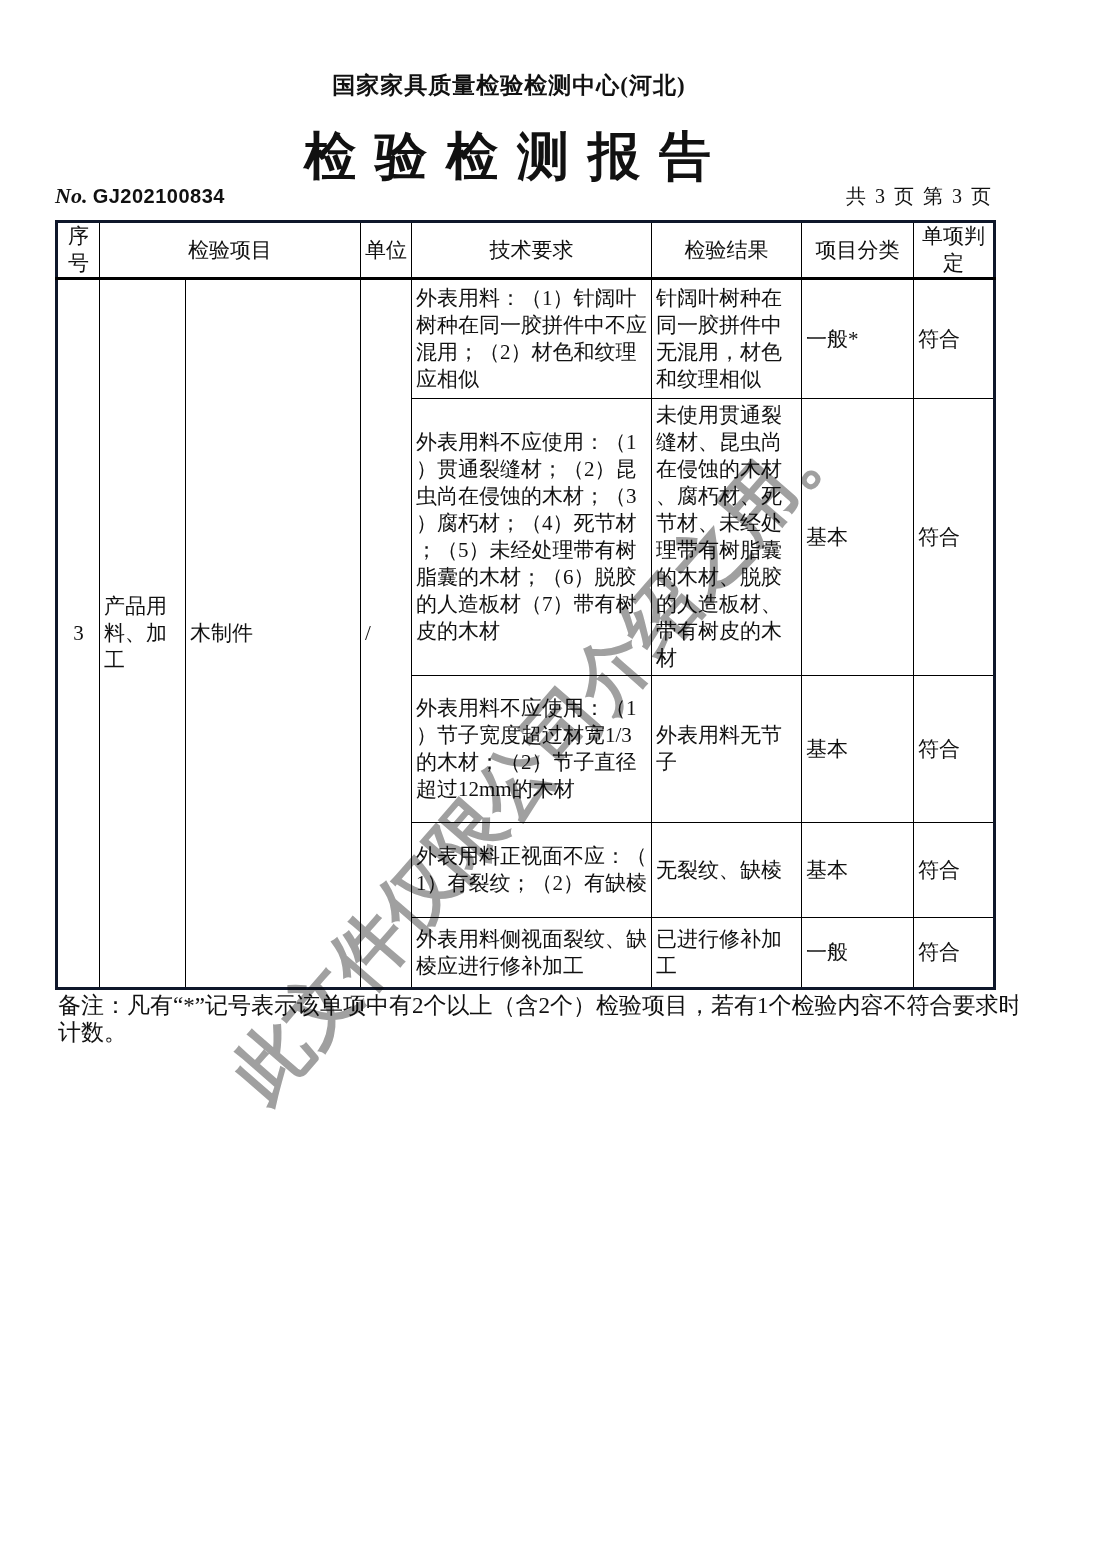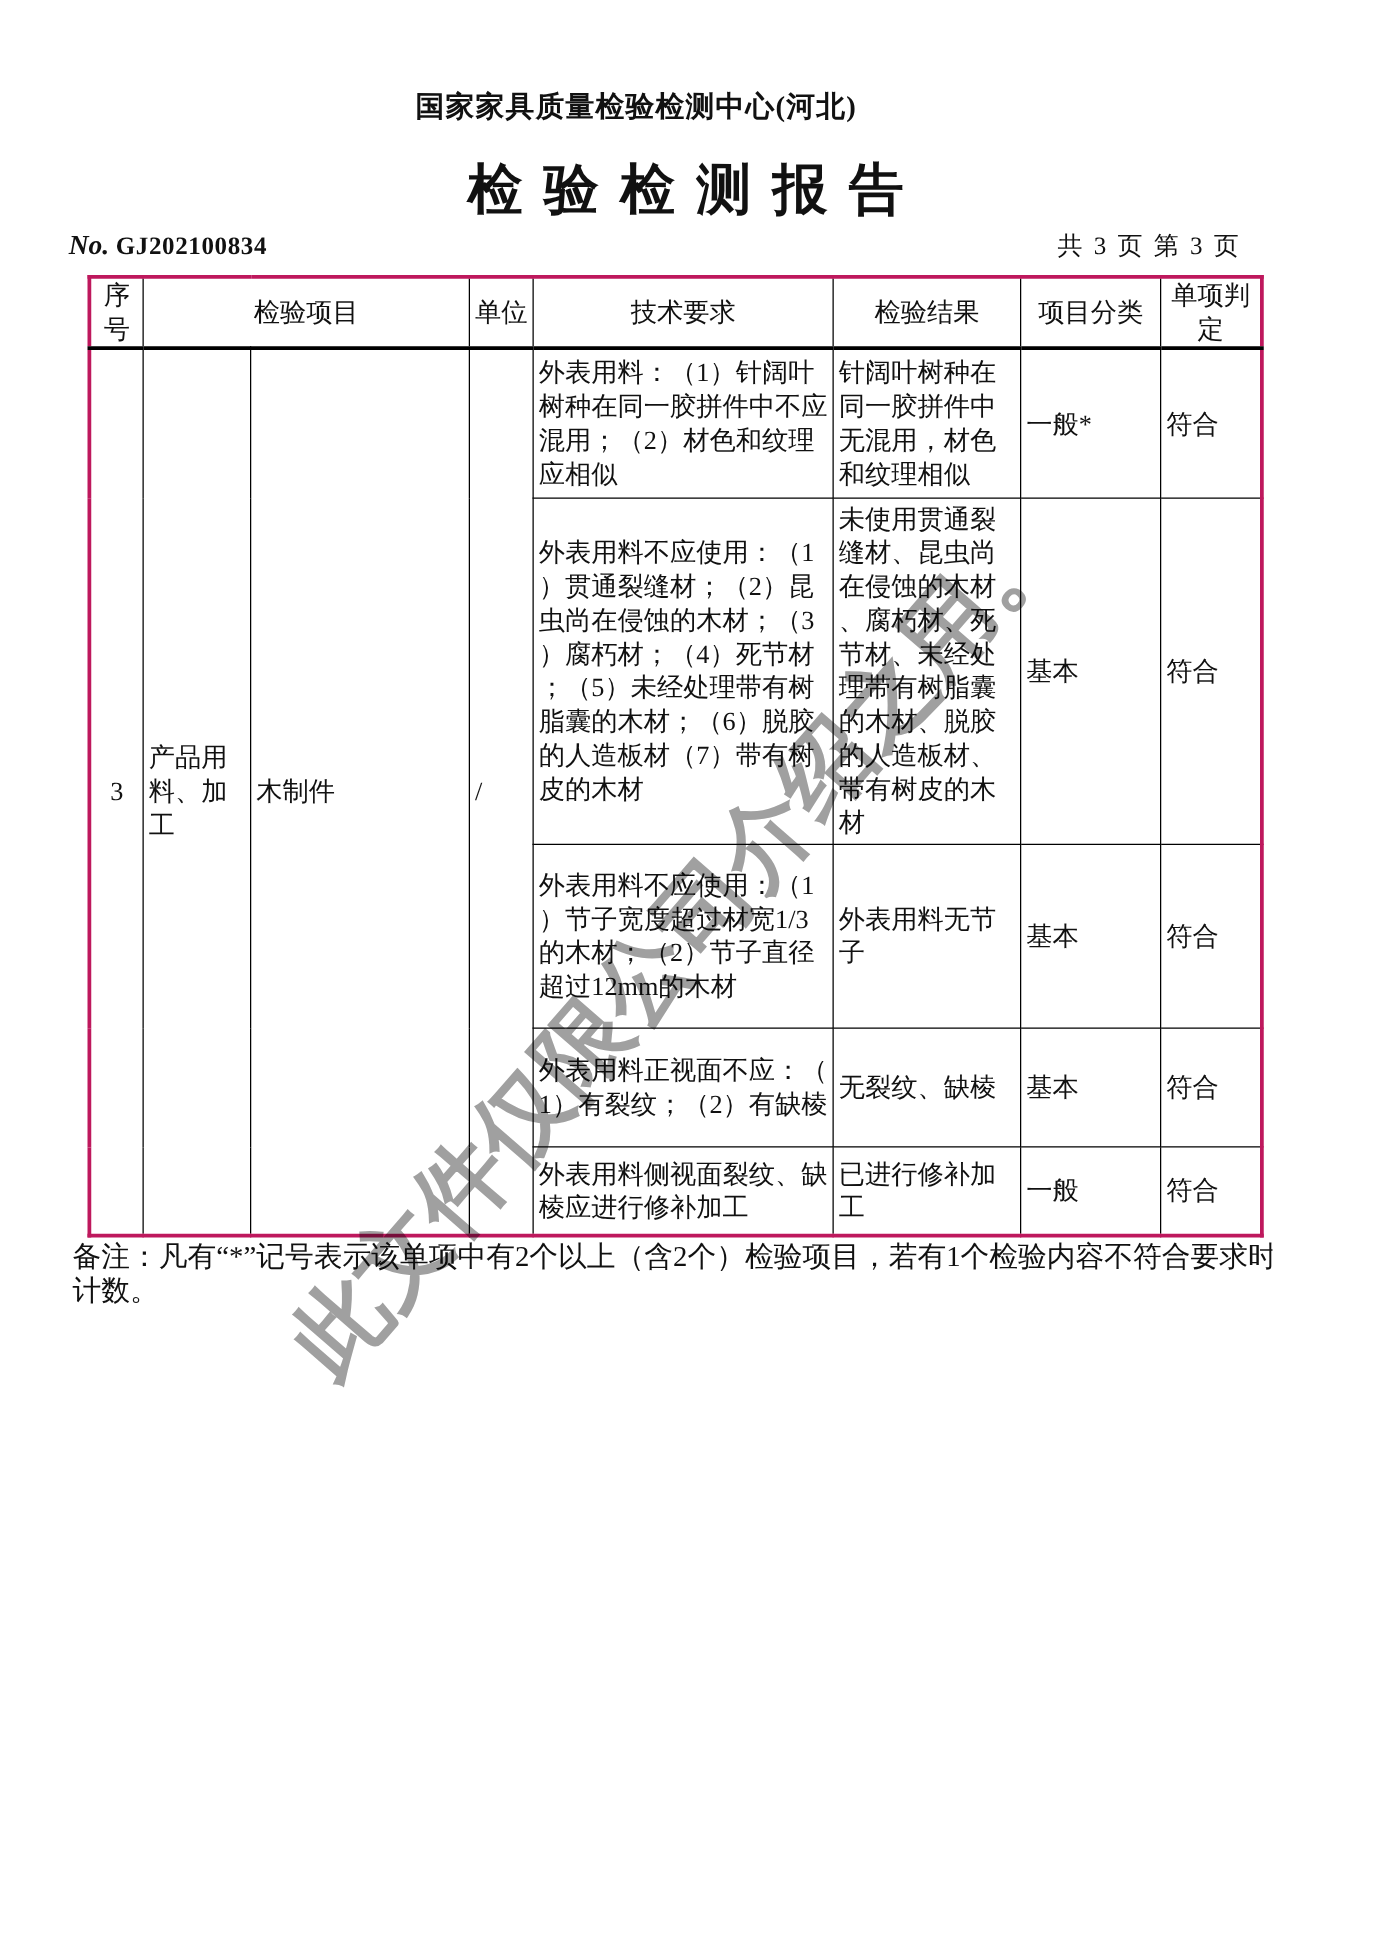--- a/index.html
+++ b/index.html
@@ -11,37 +11,36 @@
     color:#111111;
     overflow:hidden;
   }
   .org{
     position:absolute;top:70px;left:0;width:100%;
     text-align:center;font-size:23px;font-weight:bold;
     letter-spacing:1px;
   }
   .title{
     position:absolute;top:122px;left:0;width:100%;
-    text-align:center;font-size:44px;font-weight:bold;
+    text-align:center;font-size:52px;font-weight:bold;
     letter-spacing:3px;
-    padding-left:41px;
   }
   .meta{
     position:absolute;top:183px;left:55px;width:938px;
     display:flex;justify-content:space-between;align-items:baseline;
   }
   .report-no{font-size:21px;}
   .no-label{font-style:italic;font-weight:bold;font-size:22px;}
-  .no-value{font-family:Liberation Serif, serif;font-weight:bold;font-size:20px;letter-spacing:0.5px;}
+  .no-value{font-family:Liberation Sans, sans-serif;font-weight:bold;font-size:20px;letter-spacing:0.5px;}
   .page-info{font-size:20px;font-weight:normal;letter-spacing:2px;}
 
   table.report{
-    position:absolute;top:220px;left:70px;
+    position:absolute;top:220px;left:55px;
     width:938px;border-collapse:collapse;table-layout:fixed;
-    border:3px solid #be185d;
+    border:3px solid #0f172a;
   }
   table.report th, table.report td{
     border:1.5px solid #000;
     font-size:21px;line-height:27px;
     font-weight:normal;
     padding:2px 4px;
     vertical-align:middle;
     word-break:break-all;line-break:anywhere;
     overflow:hidden;
   }

